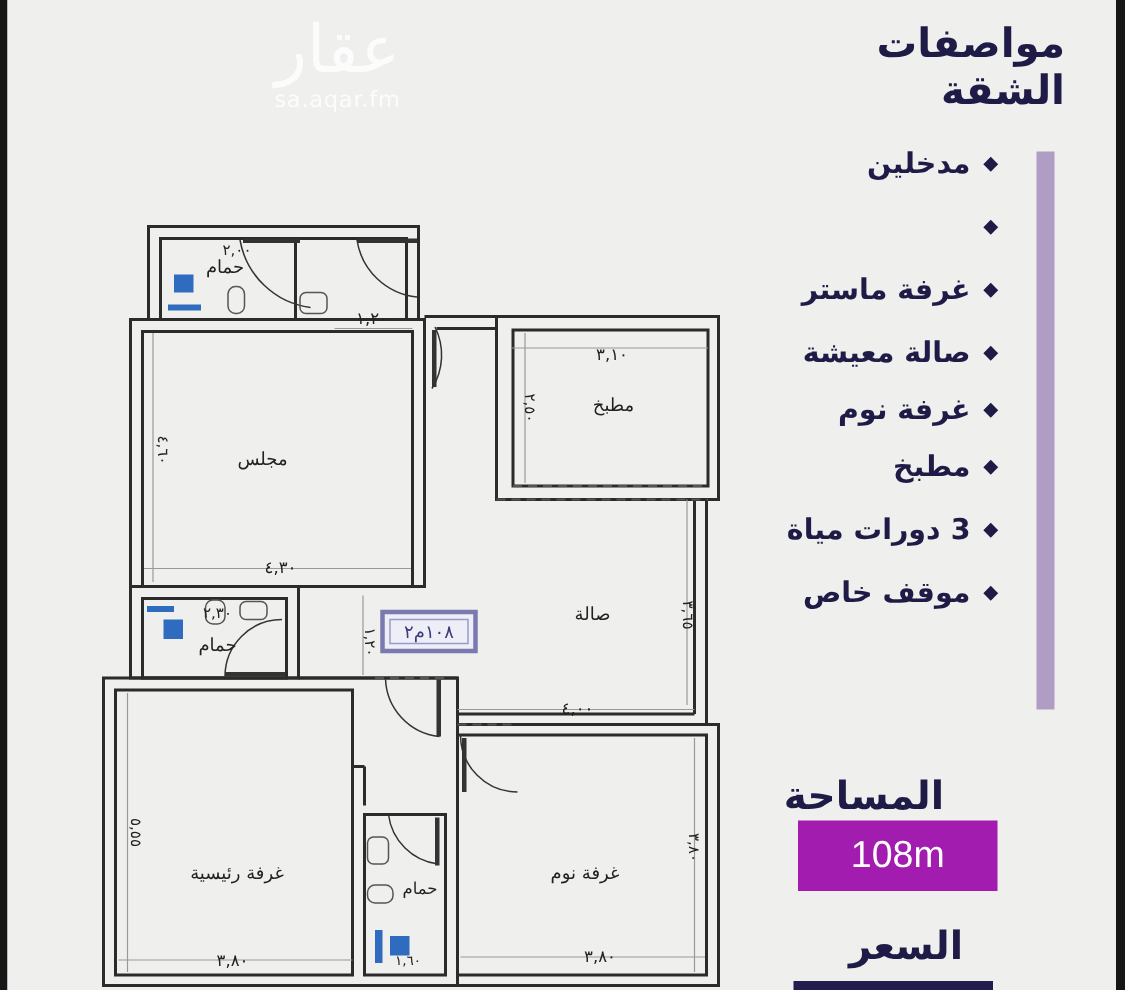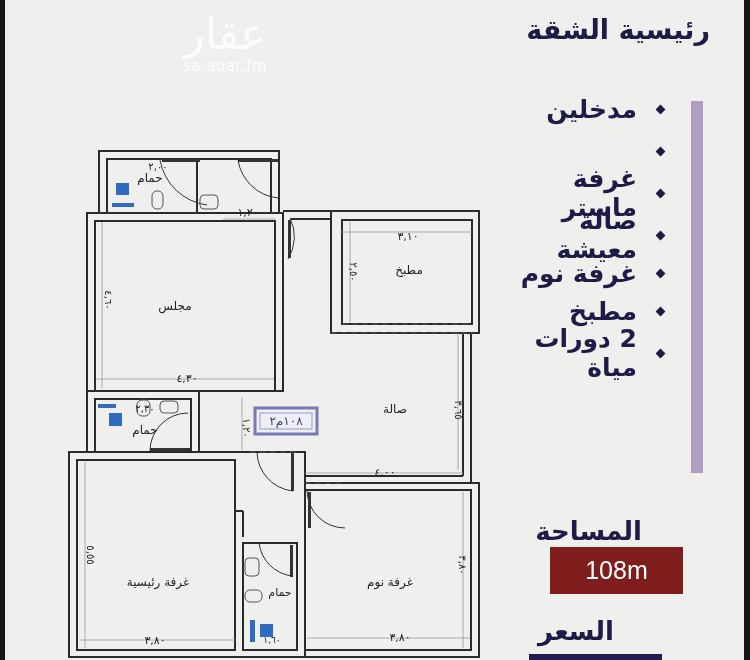--- a/index.html
+++ b/index.html
@@ -6,26 +6,26 @@
   body { width:750px; height:660px; position:relative; overflow:hidden; background:#ebebea; font-family:"DejaVu Sans", sans-serif; }
   .bar-left { position:absolute; left:0; top:0; width:5px; height:660px; background:#161616; }
   .bar-right { position:absolute; right:0; top:0; width:6px; height:660px; background:#161616; }
   .canvas { position:absolute; left:5px; top:0; width:739px; height:660px; background:#efefee; }
   .watermark { position:absolute; left:160px; top:8px; width:130px; text-align:center; color:#ffffff; opacity:0.85; }
   .watermark .wm-ar { font-size:44px; line-height:52px; font-weight:300; direction:rtl; }
   .watermark .wm-url { font-size:15px; line-height:16px; margin-top:-2px; letter-spacing:0.5px; }
   .plan { position:absolute; left:0; top:0; width:500px; height:660px; }
   .spec-title { position:absolute; left:495px; top:14px; width:215px; text-align:right; direction:rtl; font-size:27px; font-weight:bold; color:#1f1b47; }
   .spec-list { position:absolute; left:490px; top:88px; width:180px; margin:0; padding:0; list-style:none; direction:rtl; }
-  .spec-item { height:42px; display:flex; align-items:center; gap:20px; font-size:25px; font-weight:bold; color:#1f1b47; }
+  .spec-item { height:42px; display:flex; align-items:center; gap:10px; font-size:19px; font-weight:bold; color:#1f1b47; }
   .diamond { width:7px; height:7px; background:#1f1b47; transform:rotate(45deg); flex:none; margin-right:6px; }
   .accent-line { position:absolute; left:691px; top:101px; width:12px; height:372px; background:#b09dc4; }
-  .area-label { position:absolute; left:510px; top:516px; width:132px; text-align:right; direction:rtl; font-size:26px; font-weight:bold; color:#1f1b47; }
-  .area-box { position:absolute; left:550px; top:547px; width:133px; height:47px; background:#7f1d1d; color:#ffffff; font-size:25px; display:flex; align-items:center; justify-content:center; font-family:"Liberation Sans", sans-serif; }
-  .price-label { position:absolute; left:510px; top:616px; width:132px; text-align:center; direction:rtl; font-size:26px; font-weight:bold; color:#1f1b47; }
+  .area-label { position:absolute; left:510px; top:516px; width:132px; text-align:center; direction:rtl; font-size:26px; font-weight:bold; color:#1f1b47; }
+  .area-box { position:absolute; left:532px; top:547px; width:133px; height:47px; background:#a21caf; color:#ffffff; font-size:25px; display:flex; align-items:center; justify-content:center; font-family:"Liberation Sans", sans-serif; }
+  .price-label { position:absolute; left:510px; top:616px; width:132px; text-align:right; direction:rtl; font-size:26px; font-weight:bold; color:#1f1b47; }
   .price-box { position:absolute; left:529px; top:654px; width:133px; height:10px; background:#231d4f; }
   svg text { font-family:"DejaVu Sans", sans-serif; }
 </style>
 </head>
 <body>
 
 <div class="bar-left"></div>
 <div class="canvas"></div>
 <div class="bar-right"></div>
 
@@ -154,21 +154,21 @@
     <text x="459" y="565" font-size="10" transform="rotate(90 459 565)">٣,٨٠</text>
   </g>
 
   <g>
     <rect x="255" y="408" width="62" height="26" fill="#eeeef6" stroke="#7a79b0" stroke-width="3"></rect>
     <rect x="260" y="413" width="52" height="16" fill="none" stroke="#9a99c8" stroke-width="1"></rect>
     <text x="286" y="425" font-size="12" fill="#3b3a7a" text-anchor="middle">١٠٨م٢</text>
   </g>
 </svg>
 
-<div class="spec-title">رئيسية الشقة</div>
+<div class="spec-title">مواصفات الشقة</div>
 
 <div class="accent-line"></div>
 
 <ul class="spec-list">
   <li class="spec-item">
       <span class="diamond"></span>
       <span>مدخلين</span>
     </li>
   <li class="spec-item">
       <span class="diamond"></span>
@@ -184,21 +184,25 @@
   <li class="spec-item" style="height:34px">
       <span class="diamond"></span>
       <span>غرفة نوم</span>
     </li>
   <li class="spec-item">
       <span class="diamond"></span>
       <span>مطبخ</span>
     </li>
   <li class="spec-item">
       <span class="diamond"></span>
-      <span>2 دورات مياة</span>
+      <span>3 دورات مياة</span>
+    </li>
+  <li class="spec-item">
+      <span class="diamond"></span>
+      <span>موقف خاص</span>
     </li>
 </ul>
 
 <div class="area-label">المساحة</div>
 <div class="area-box">
     <span>108m</span>
   </div>
 <div class="price-label">السعر</div>
 <div class="price-box"></div>
 

